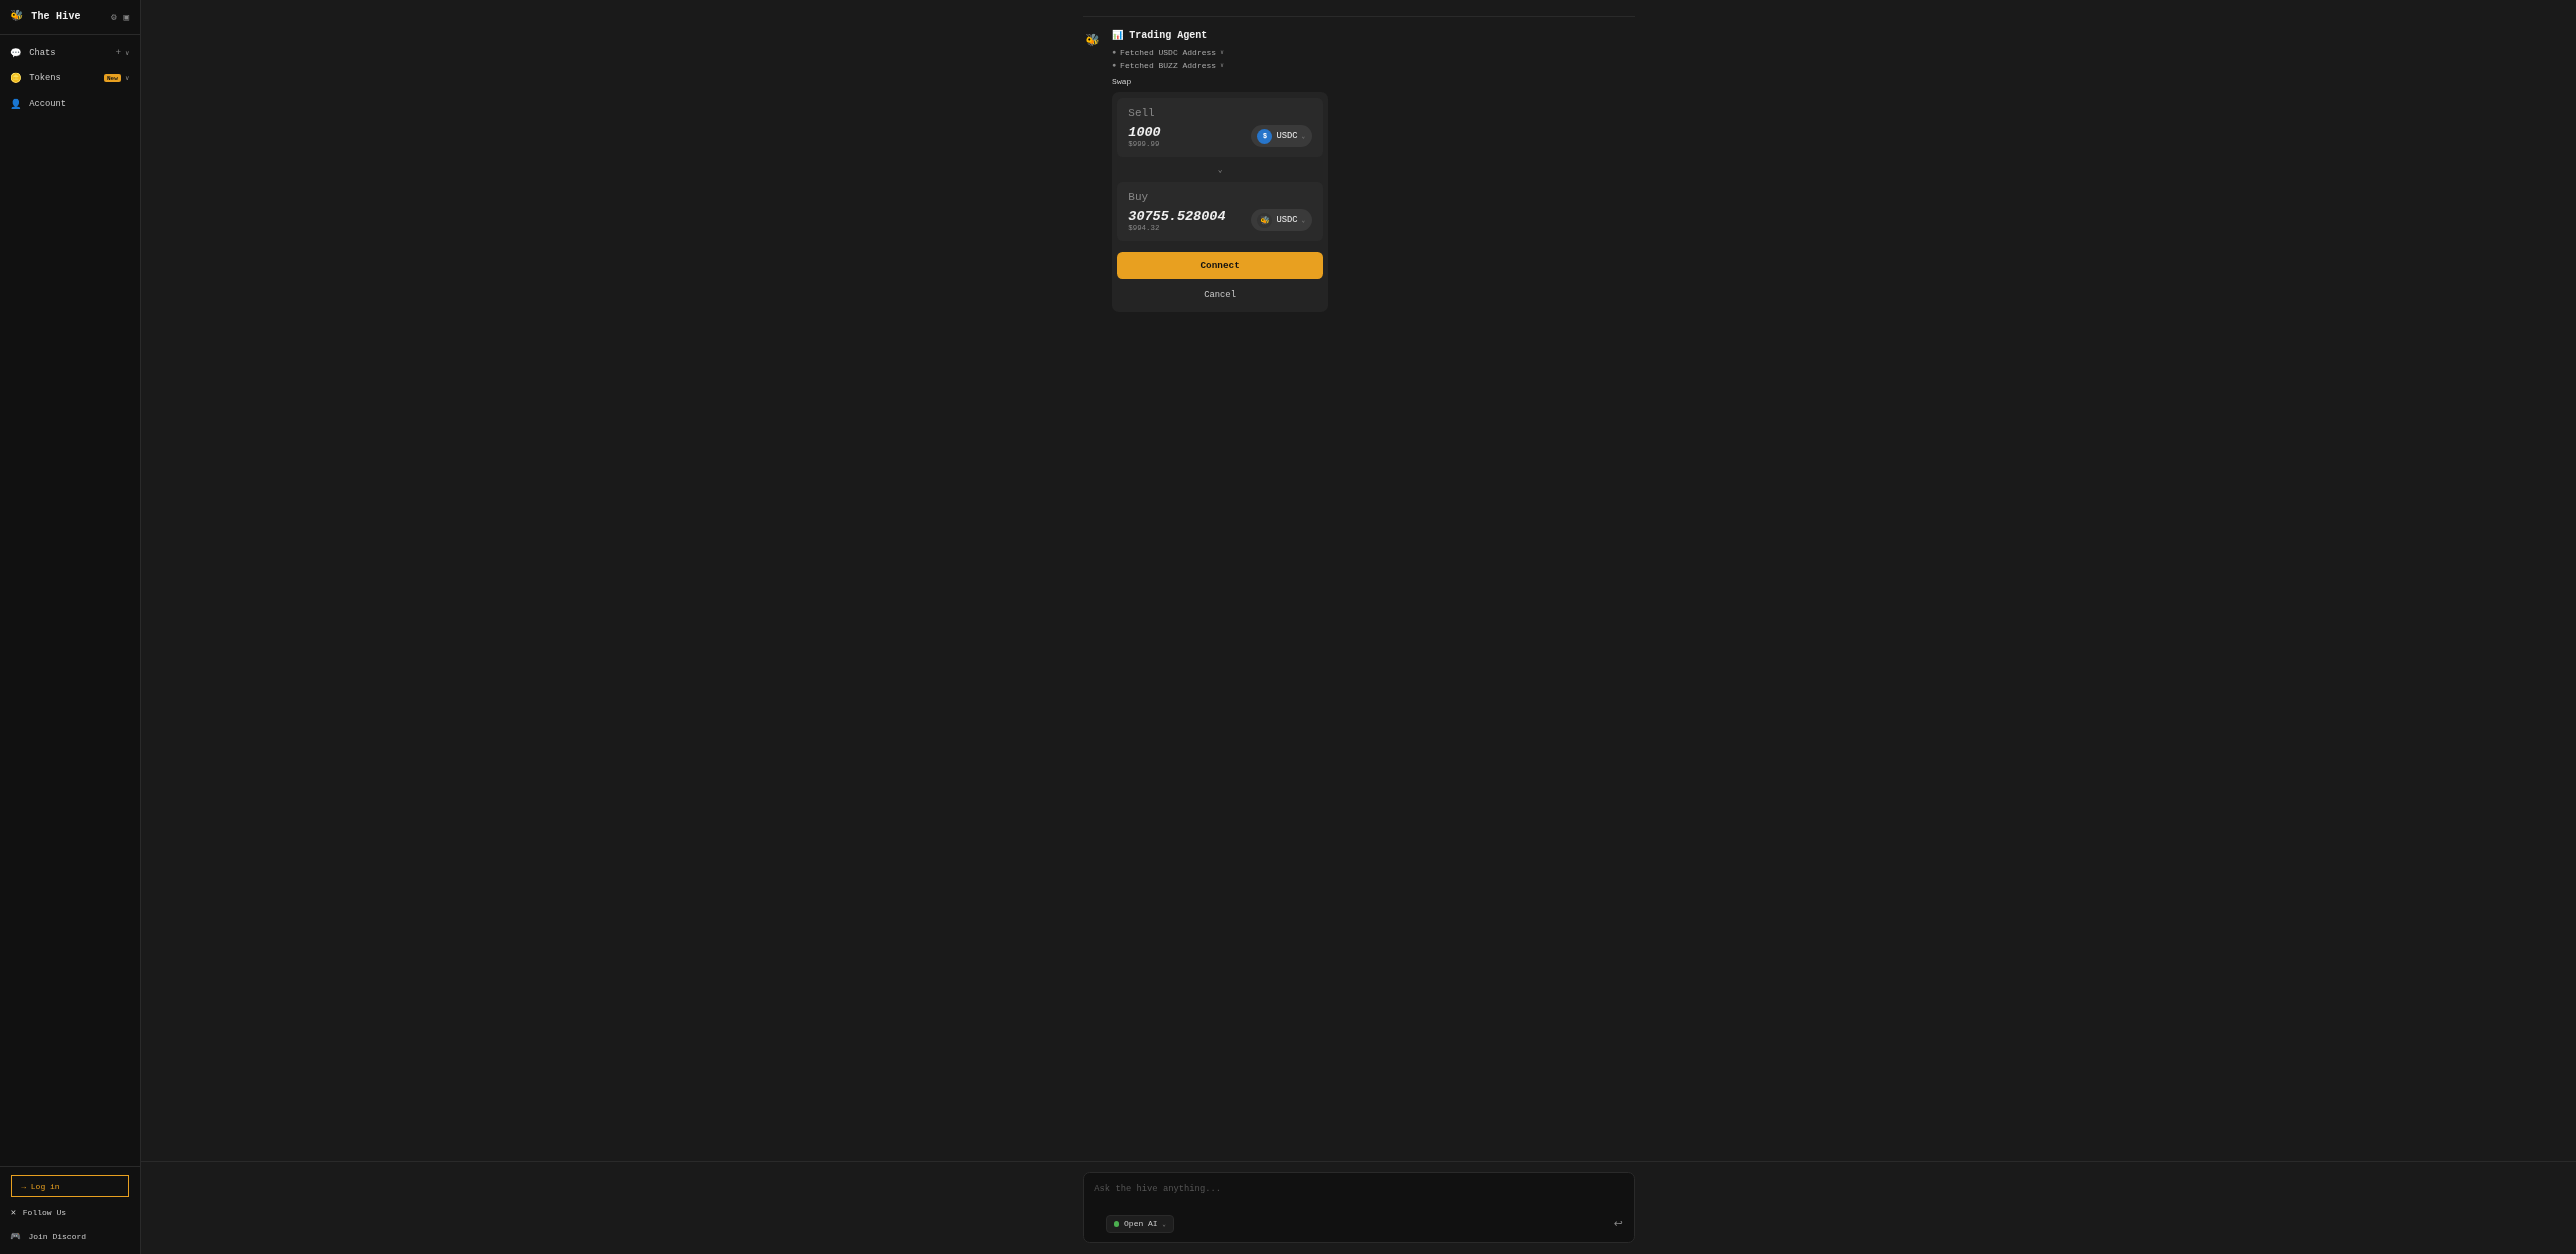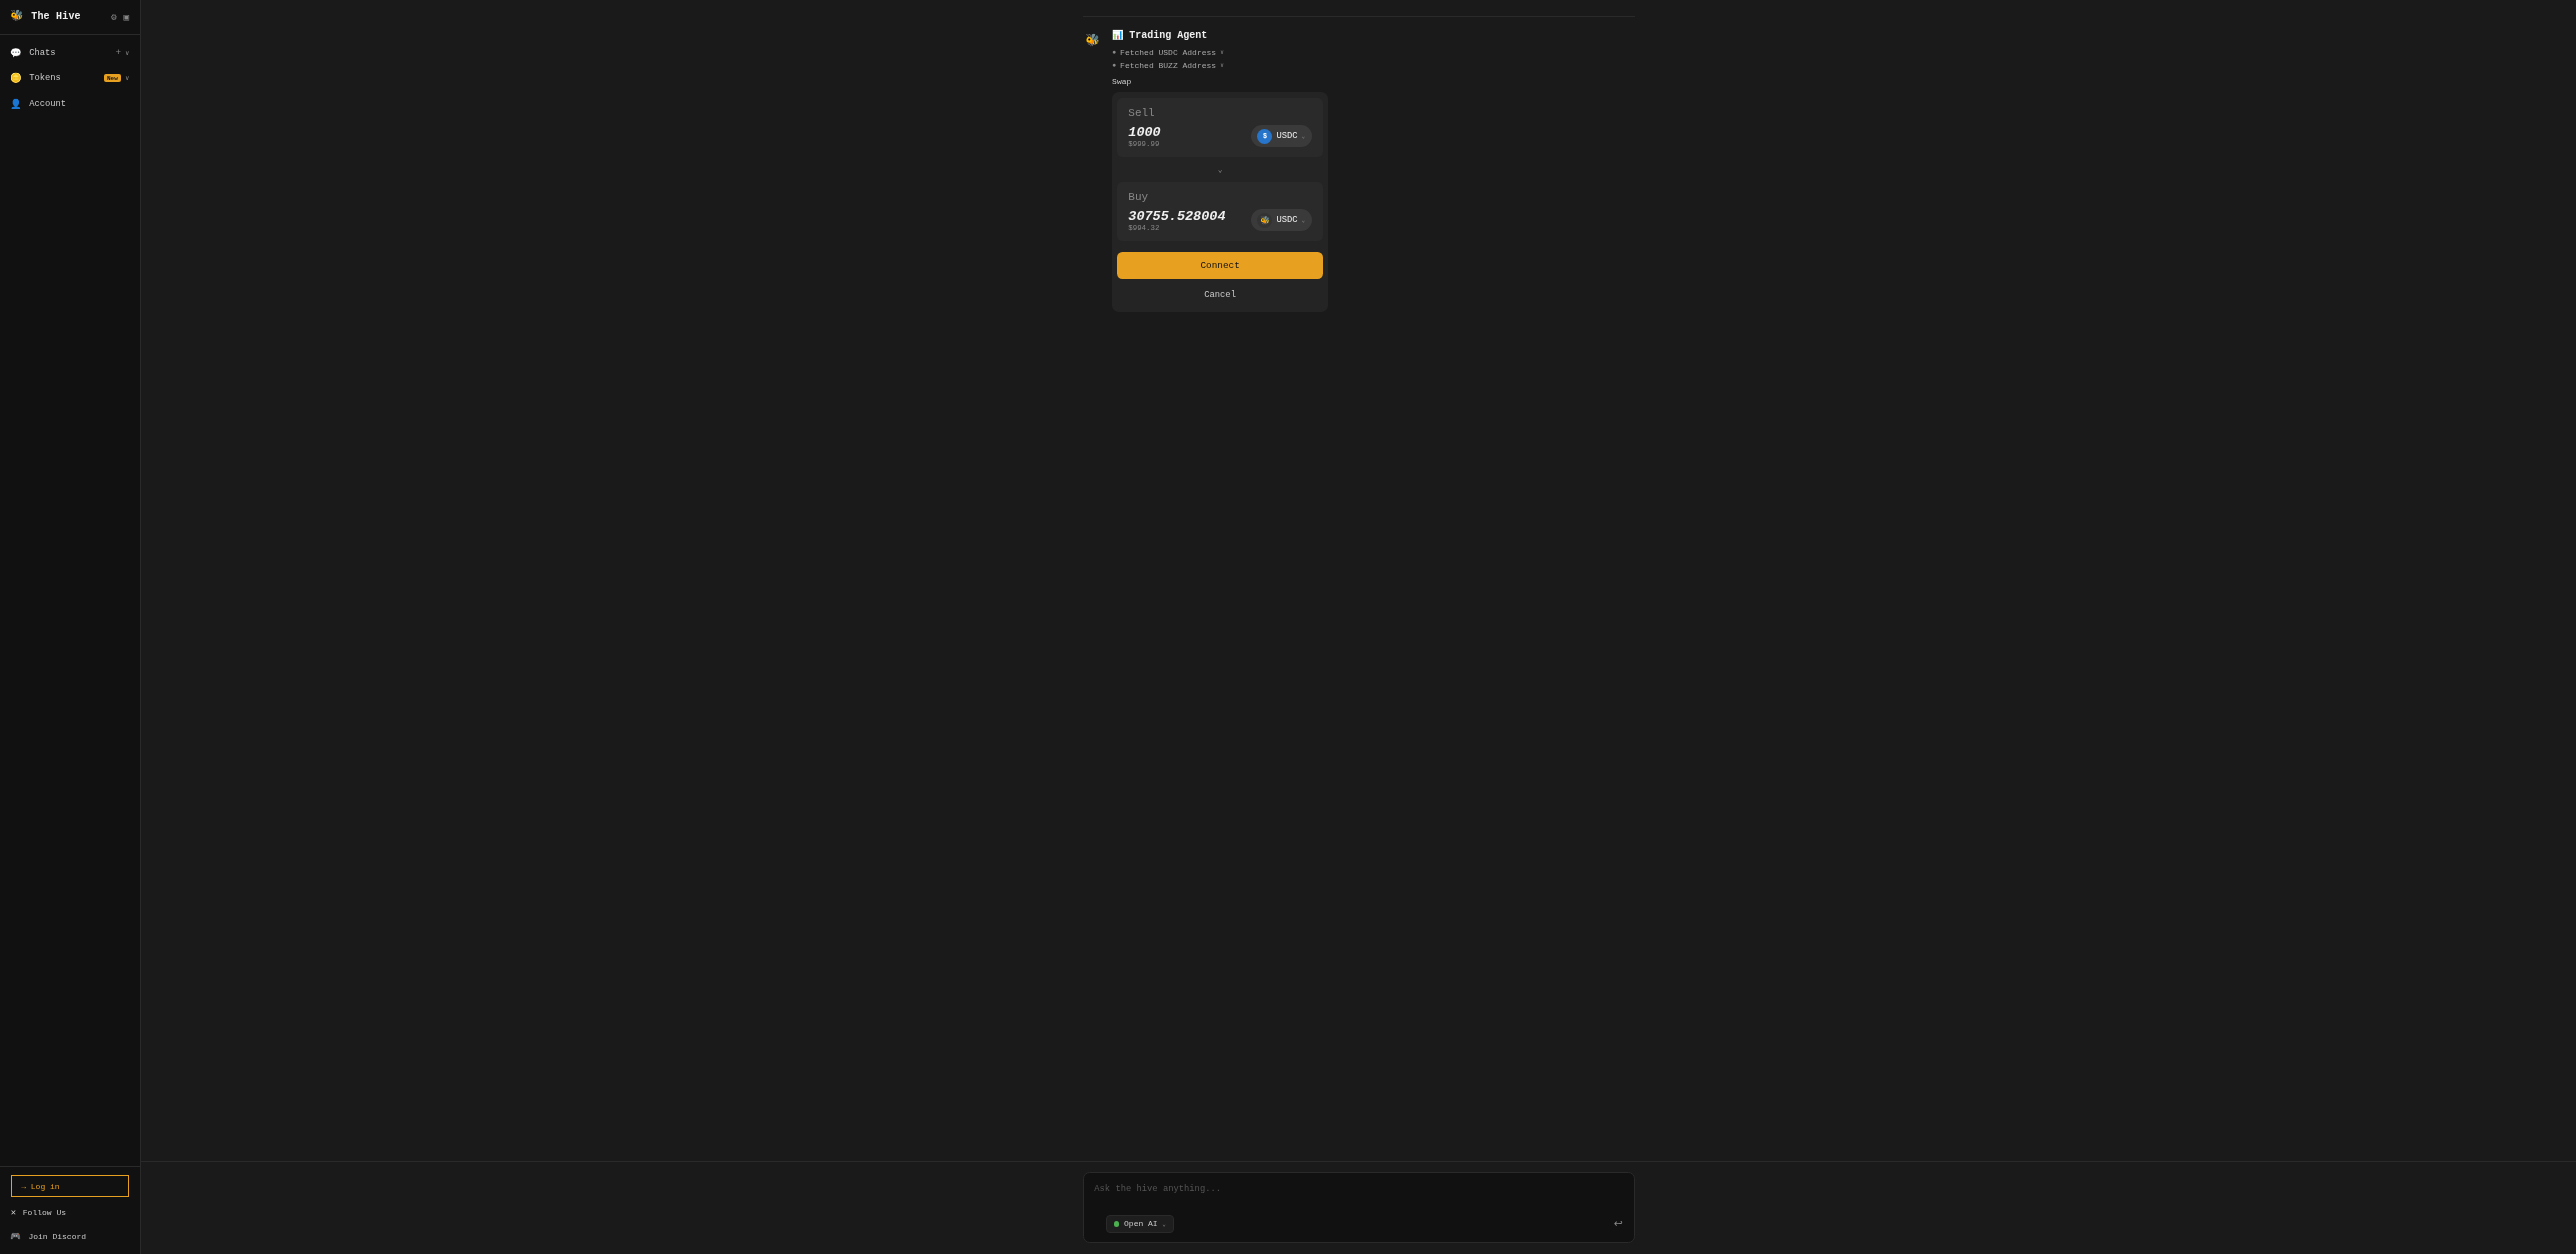--- a/index.html
+++ b/index.html
@@ -397,21 +397,21 @@
       gap: 4px;
     }
 
     .connect-btn {
       background: #e8a020;
       color: #111;
       border: none;
       border-radius: 5.4px;
       padding: 8px;
       font-size: 9.4px;
-      font-weight: 400;
+      font-weight: 700;
       cursor: pointer;
       font-family: 'Courier New', monospace;
       width: 100%;
     }
 
     .cancel-btn {
       background: transparent;
       color: #ccc;
       border: none;
       border-radius: 5.4px;

